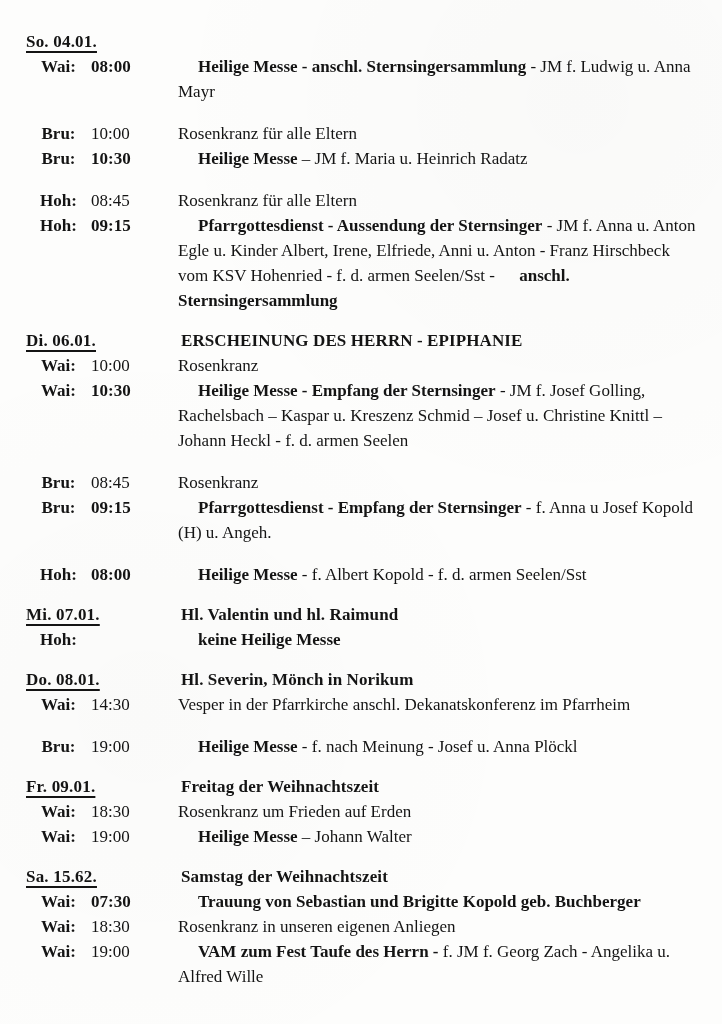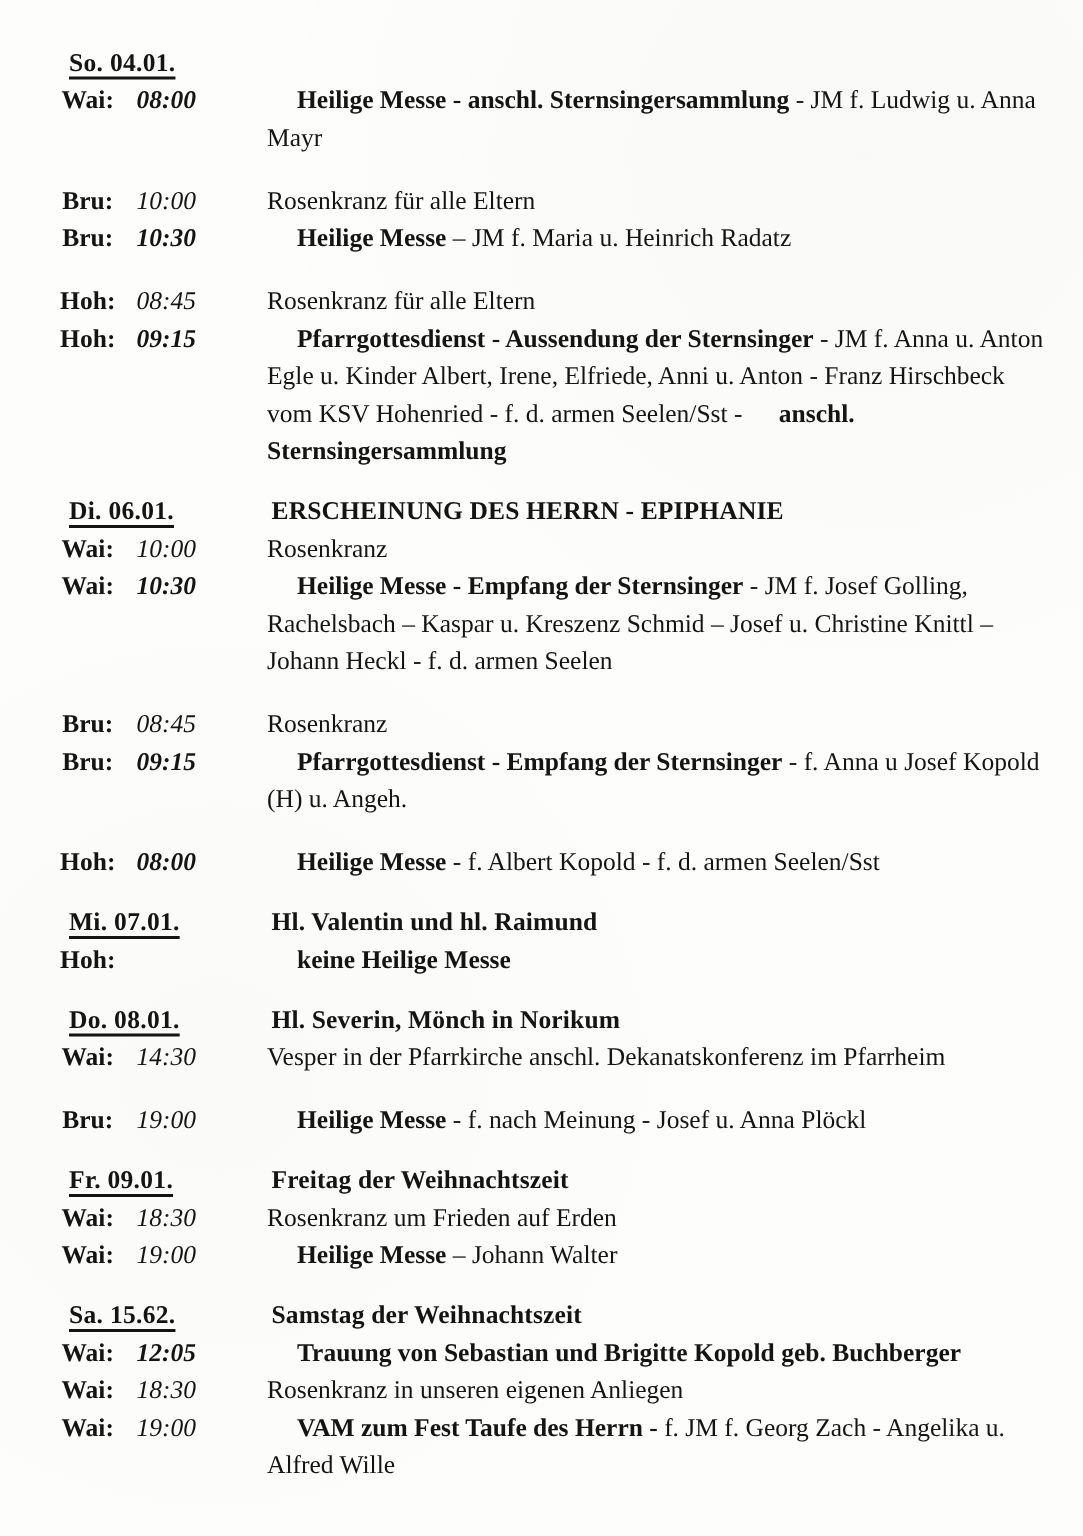--- a/index.html
+++ b/index.html
@@ -33,31 +33,30 @@
     line-height: 25px;
   }
   .loc {
     flex: 0 0 65px;
     font-weight: bold;
     text-align: center;
   }
   .time {
     flex: 0 0 87px;
     font-weight: normal;
-    font-style: italic;
   }
   .time.bold { font-weight: bold; }
   .datecol {
     flex: 0 0 152px;
     font-weight: bold;
     text-decoration: underline;
     text-underline-offset: 4px;
     text-decoration-thickness: 1.8px;
   }
-  .datecol .date-inner { letter-spacing: 0.2px; margin-left: 20px; }
+  .datecol .date-inner { letter-spacing: 0.2px; }
   .desc {
     flex: 1 1 auto;
     max-width: 522px;
   }
   .title {
     font-weight: bold;
     padding-left: 3px;
     letter-spacing: 0.1px;
   }
   .desc b { font-weight: bold; margin-left: 20px; }
@@ -192,21 +191,21 @@
         </div>
       </section>
       <section class="day">
         <div class="row header-row">
           <span class="datecol"><span class="date-inner">Sa. 15.62.</span></span>
           <span class="desc title">Samstag der Weihnachtszeit</span>
         </div>
         <div class="group">
           <div class="row">
             <span class="loc">Wai:</span>
-            <span class="time bold">12:05</span>
+            <span class="time bold">07:30</span>
             <span class="desc"><b>Trauung von Sebastian und Brigitte Kopold geb. Buchberger</b></span>
           </div>
           <div class="row">
             <span class="loc">Wai:</span>
             <span class="time">18:30</span>
             <span class="desc"><span>Rosenkranz in unseren eigenen Anliegen</span></span>
           </div>
           <div class="row">
             <span class="loc">Wai:</span>
             <span class="time">19:00</span>

